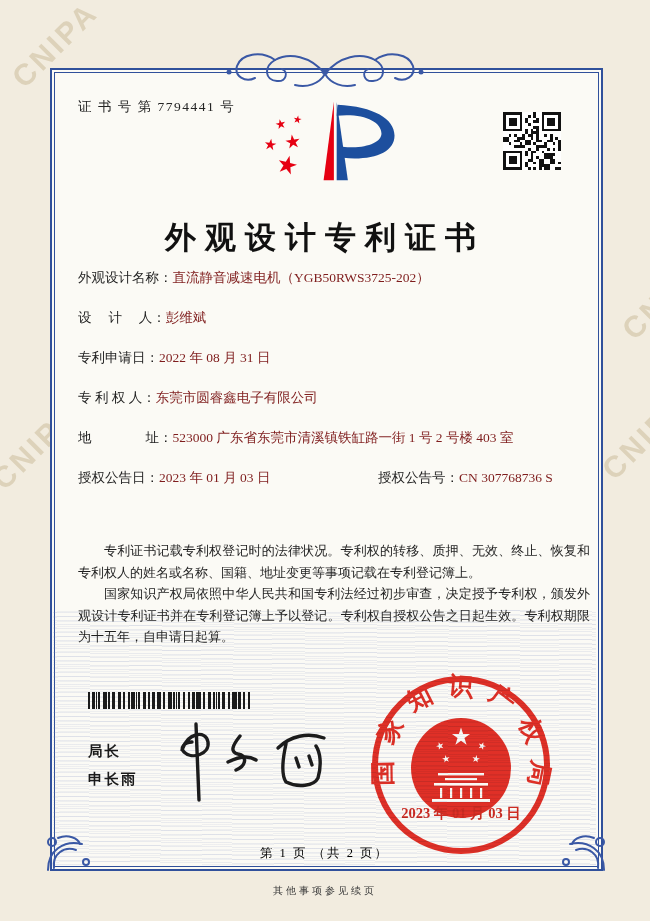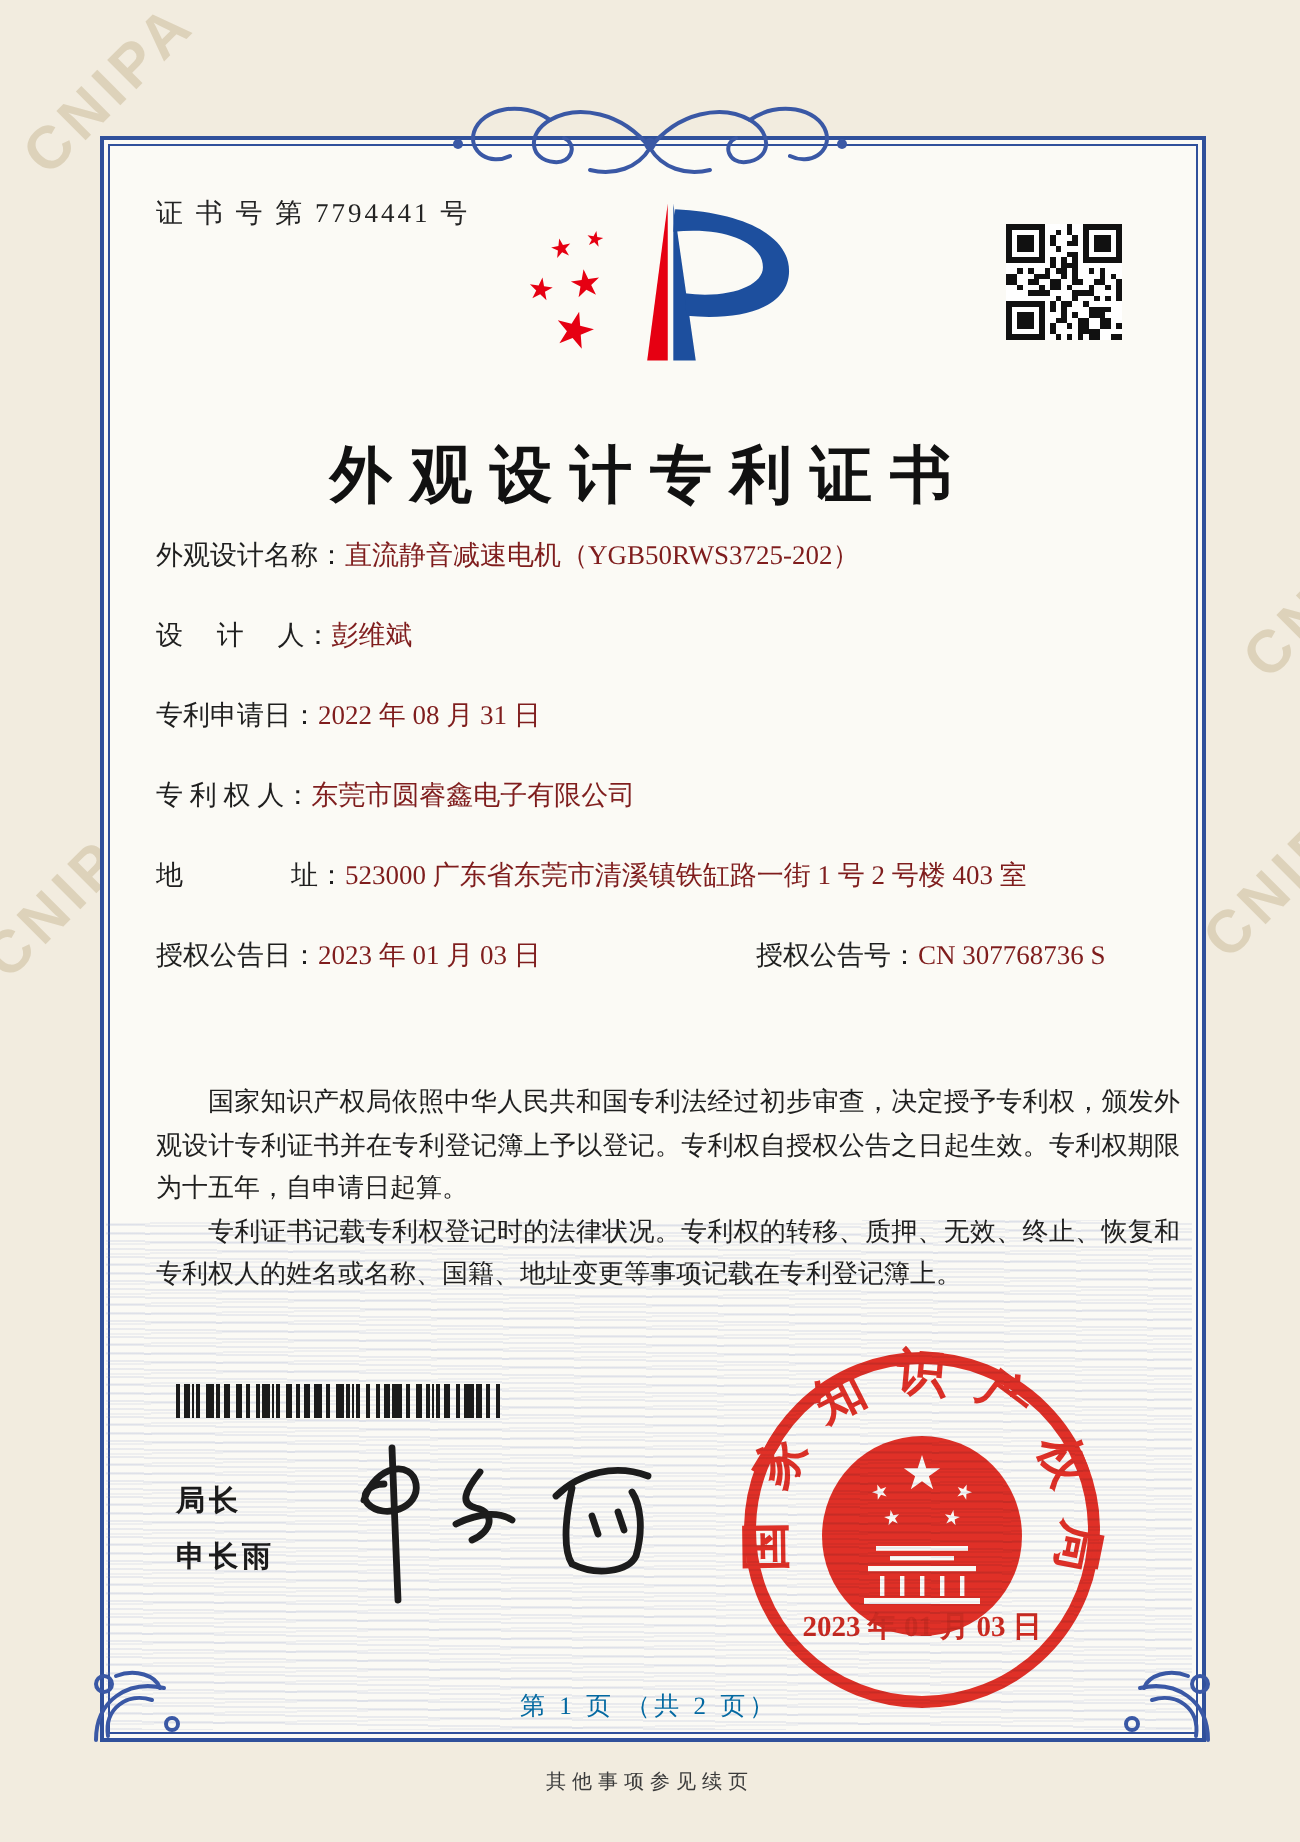--- a/index.html
+++ b/index.html
@@ -42,21 +42,21 @@
        repeating-linear-gradient(90deg,#1b1b1b 0 1px,rgba(0,0,0,0) 1px 8px),
        repeating-linear-gradient(90deg,rgba(0,0,0,0) 0 4px,#1b1b1b 4px 6px,rgba(0,0,0,0) 6px 13px);}
   
   .signer{position:absolute;left:88px;top:738px;font-family:Liberation Mono, monospace;
           font-size:14.5px;font-weight:600;color:#1b1b1b;letter-spacing:2px;line-height:28px;}
   .signature{position:absolute;left:158px;top:718px;}
   
   .seal{position:absolute;left:368px;top:672px;mix-blend-mode:multiply;opacity:.95;}
   
   .page-info{position:absolute;left:50px;top:845px;width:549px;text-align:center;
-             font-size:12.5px;letter-spacing:2px;color:#0369a1;}
+             font-size:12.5px;letter-spacing:2px;color:#000000;}
   .continuation{position:absolute;left:0;top:884px;width:650px;text-align:center;
                 font-size:10px;letter-spacing:3px;color:#3a3a3a;}
   .ornament-top{position:absolute;left:215px;top:48px;}
   .corner-fl{position:absolute;}
   .corner-fl.left{left:44px;top:832px;}
   .corner-fl.right{left:558px;top:832px;transform:scaleX(-1);}
 </style>
 </head>
 <body>
 
@@ -271,22 +271,22 @@
     <div class="field-row">
       <span class="f-label">地　　　　址：</span><span class="f-value">523000 广东省东莞市清溪镇铁缸路一街 1 号 2 号楼 403 室</span>
     </div>
     <div class="field-row">
       <span><span class="f-label">授权公告日：</span><span class="f-value">2023 年 01 月 03 日</span></span>
       <span class="grant-pair-2"><span class="f-label">授权公告号：</span><span class="f-value">CN 307768736 S</span></span>
     </div>
   </div>
 
   <div class="paras">
+    <p>专利证书记载专利权登记时的法律状况。专利权的转移、质押、无效、终止、恢复和专利权人的姓名或名称、国籍、地址变更等事项记载在专利登记簿上。</p>
     <p>国家知识产权局依照中华人民共和国专利法经过初步审查，决定授予专利权，颁发外观设计专利证书并在专利登记簿上予以登记。专利权自授权公告之日起生效。专利权期限为十五年，自申请日起算。</p>
-    <p>专利证书记载专利权登记时的法律状况。专利权的转移、质押、无效、终止、恢复和专利权人的姓名或名称、国籍、地址变更等事项记载在专利登记簿上。</p>
   </div>
 
   <div class="barcode"></div>
 
   <div class="signer">
     <div>局长</div>
     <div>申长雨</div>
   </div>
 
   <svg class="signature" width="185" height="88" viewBox="0 0 185 88">

